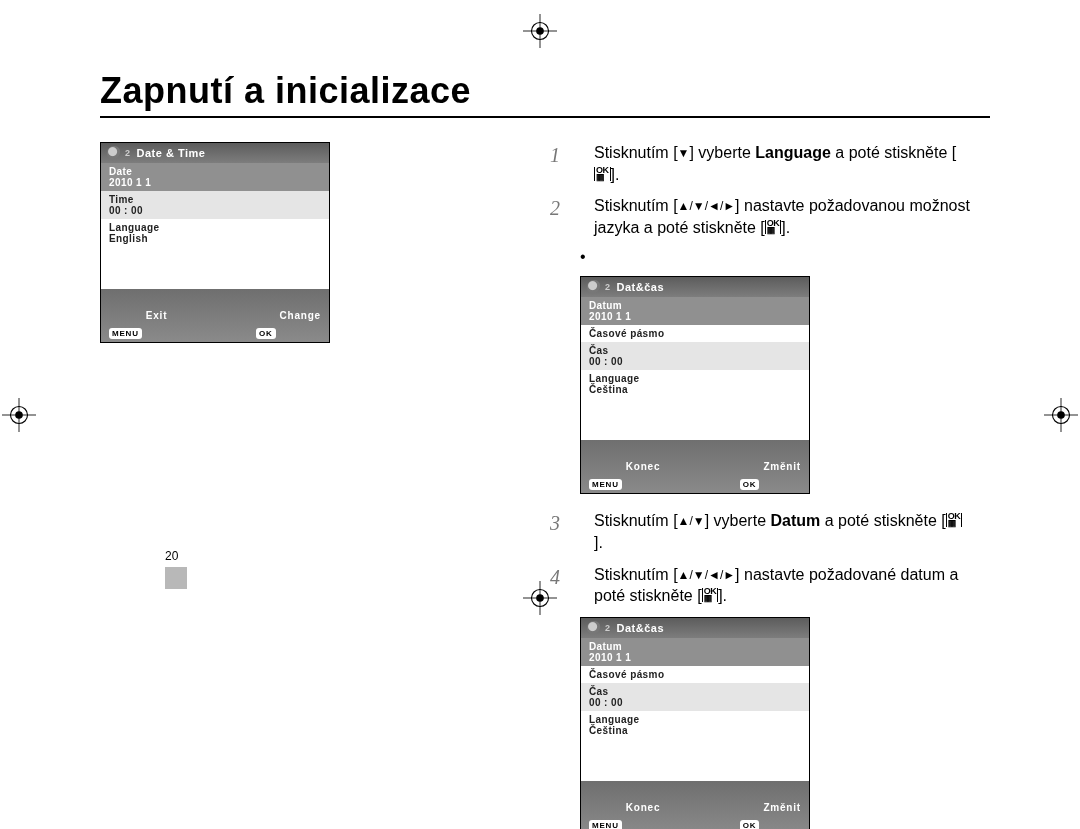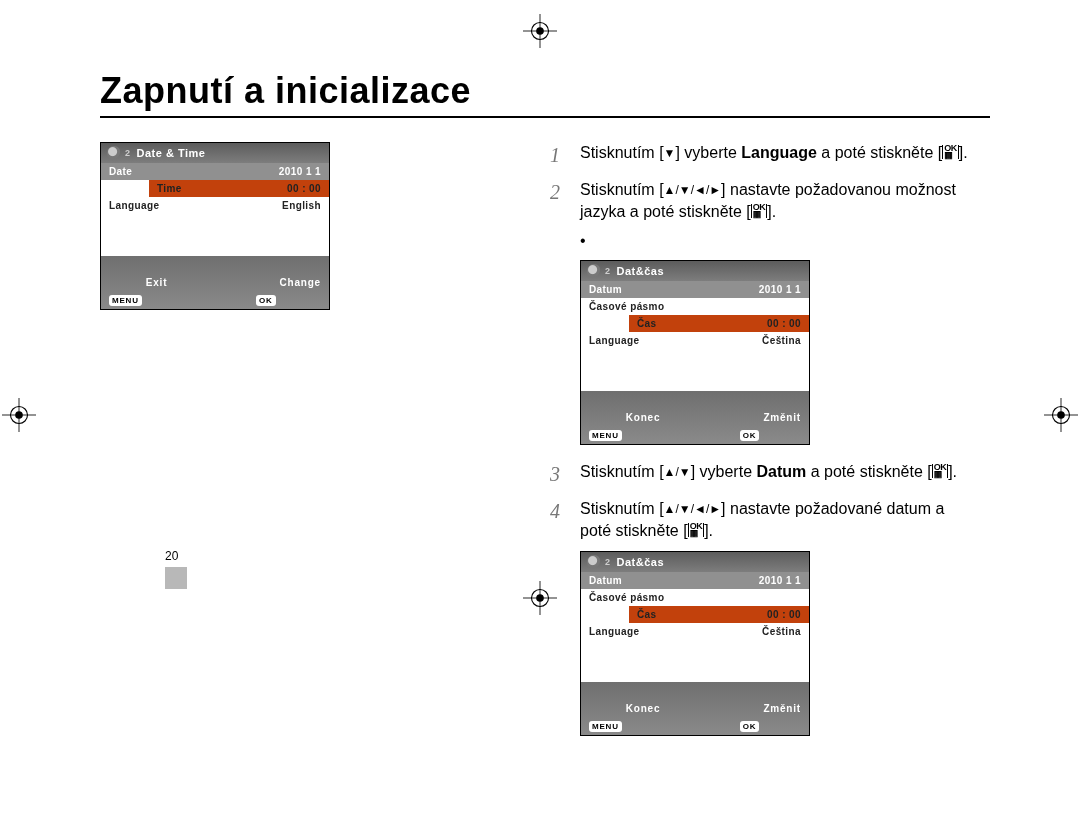--- a/index.html
+++ b/index.html
@@ -48,21 +48,21 @@
     line-height: 1.35;
   }
   .step-num {
     font-style: italic;
     font-family: Georgia, 'Times New Roman', serif;
     font-size: 20px;
     color: #777;
     width: 18px;
     flex: 0 0 18px;
   }
-  .step-body { flex: 1; }
+  .step-body { flex: 1; margin-left: 14px; }
   .step-body .bold { font-weight: 700; }
 
   .bullet-row {
     display: flex;
     gap: 10px;
     margin: 6px 0 10px 30px;
     font-size: 16px;
   }
   .bullet-dot { width: 8px; flex: 0 0 8px; }
 
@@ -110,22 +110,23 @@
     background: #fff;
   }
   .menu-row {
     display: flex;
     justify-content: space-between;
     padding: 3px 8px;
     font-size: 10px;
     letter-spacing: 0.4px;
     font-weight: 700;
     color: #222;
-  }
-  .menu-row.alt { background: #c2410c; margin-left: 48px; }
+    flex-direction: column;
+  }
+  .menu-row.alt { background: #e5e5e5; }
   .menu-row.hl { background: #909090; color: #fff; }
   .menu-body .blank { height: 42px; background: #fff; }
   .menu-footer {
     display: flex;
     justify-content: space-between;
     background: linear-gradient(#6f6f6f,#8a8a8a);
     color: #fff;
     font-size: 10px;
     font-weight: 700;
     padding: 3px 8px;

